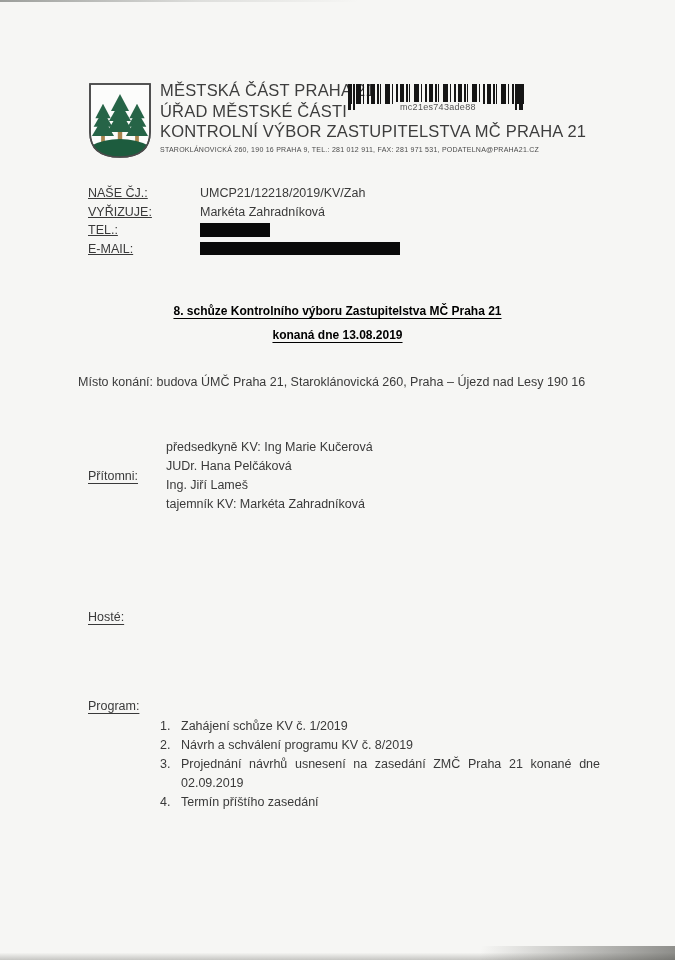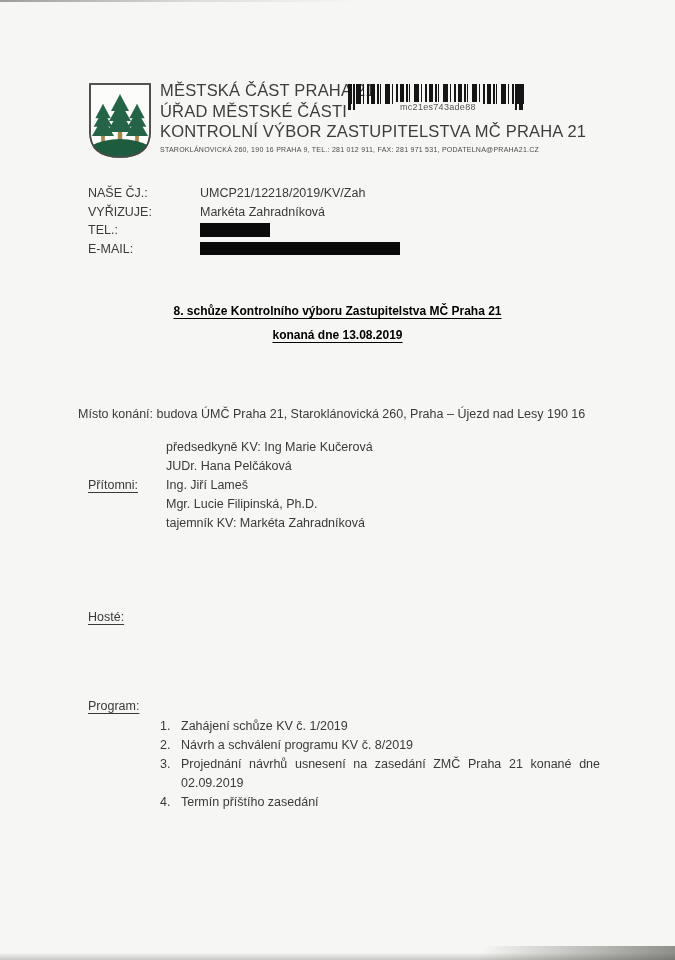--- a/index.html
+++ b/index.html
@@ -50,33 +50,33 @@
   .bars-edge-l{position:absolute;left:0;top:0;width:9px;height:26px;
     background:repeating-linear-gradient(90deg,#151515 0,#151515 3px,transparent 3px,transparent 5px,#151515 5px,#151515 7px,transparent 7px,transparent 9px);}
   .bars-edge-r{position:absolute;right:0;top:0;width:9px;height:26px;
     background:repeating-linear-gradient(90deg,#151515 0,#151515 2px,transparent 2px,transparent 4px,#151515 4px,#151515 8px,transparent 8px,transparent 9px);}
   .bc-label{position:absolute;left:46px;top:18px;background:var(--paper);
     padding:0 6px;font-size:9px;color:#555;letter-spacing:.3px;}
 
   
   .meta-block{position:absolute;left:88px;top:184px;}
   .meta-row{line-height:18.6px;font-size:12.5px;white-space:nowrap;}
-  .meta-label{display:inline-block;width:112px;}
+  .meta-label{display:inline-block;width:112px;text-decoration:underline;}
   .meta-value{display:inline-block;}
   .redact-bar{display:inline-block;background:var(--redact);vertical-align:middle;margin-top:-2px;}
   .row-2 .redact-bar{width:70px;height:13.5px;}
   .row-3 .redact-bar{width:200px;height:13px;}
 
   
   .doc-title{position:absolute;left:0;right:0;top:300px;text-align:center;
     font-weight:bold;font-size:12px;line-height:23.5px;color:#000000;}
   .doc-title span{text-decoration:underline;text-underline-offset:3px;text-decoration-thickness:1.4px;}
 
   
-  .location-line{position:absolute;left:78px;top:375px;font-size:12.5px;color:#3a3a3a;white-space:nowrap;margin-top:32px;}
+  .location-line{position:absolute;left:78px;top:375px;font-size:12.5px;color:#3a3a3a;white-space:nowrap;}
 
   
   .section{position:absolute;left:88px;display:flex;align-items:center;}
   .section-label{width:78px;flex:none;font-size:12.5px;line-height:19px;
     text-decoration:underline;text-underline-offset:2.5px;}
   .section-items{font-size:12.5px;line-height:19px;}
   .sec-present{top:438px;}
   .sec-excused{top:559px;}
   .sec-guests{top:608px;}
   .program-label{position:absolute;left:88px;top:699px;font-size:12.5px;
@@ -149,21 +149,20 @@
   </div>
 
   <div class="location-line">Místo konání: budova ÚMČ Praha 21, Staroklánovická 260, Praha – Újezd nad Lesy 190 16</div>
 
   <div class="section sec-present">
     <div class="section-label">Přítomni:</div>
     <div class="section-items">
         <div>předsedkyně KV: Ing Marie Kučerová</div>
         <div>JUDr. Hana Pelčáková</div>
         <div>Ing. Jiří Lameš</div>
-        <div>Mgr. Lucie Filipinská, Ph.D.</div>
         <div>tajemník KV: Markéta Zahradníková</div>
       </div>
   </div>
 
 
   <div class="section sec-guests">
     <div class="section-label">Hosté:</div>
   </div>
 
   <div class="program-label">Program:</div>

